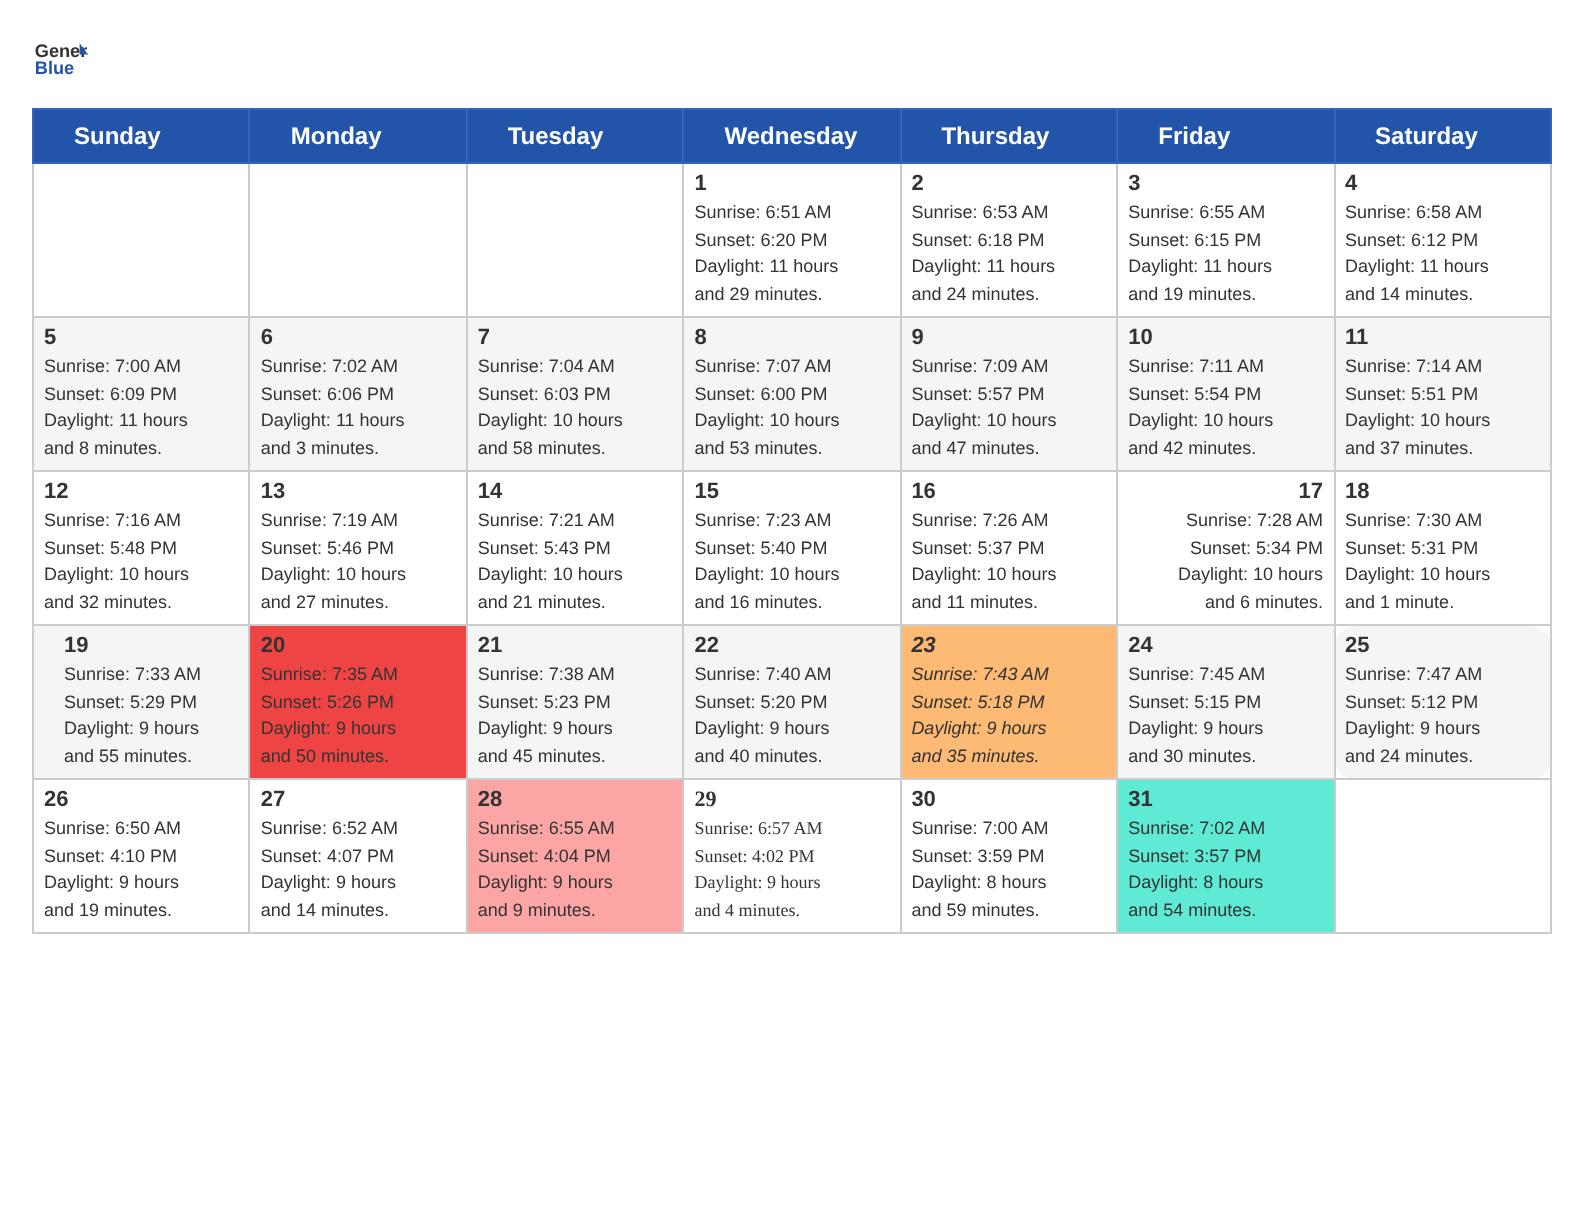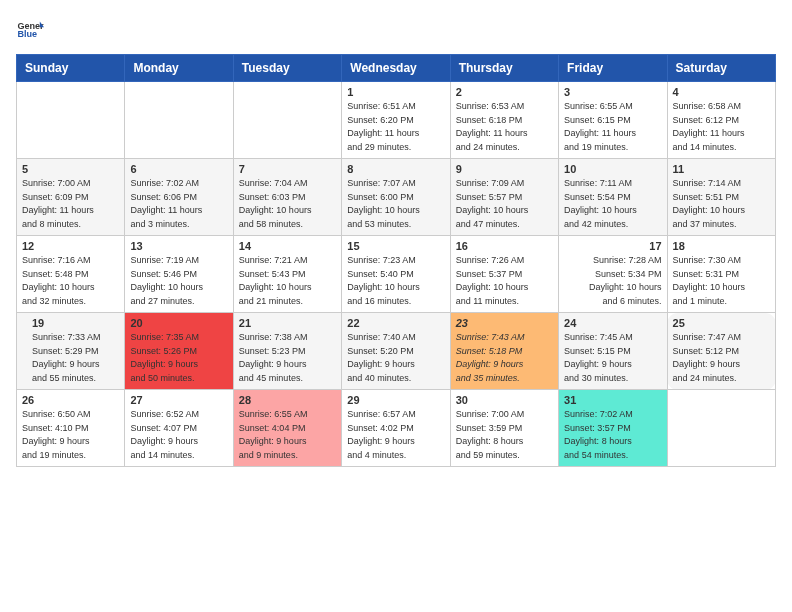--- a/index.html
+++ b/index.html
@@ -40,21 +40,21 @@
     .calendar {
       width: 100%;
       border-collapse: collapse;
       border: 1px solid #ccc;
     }
     .calendar th {
       background-color: #2255aa;
       color: #fff;
       font-size: 12px;
       font-weight: bold;
-      padding: 6px 8px;
+      padding: 6px 20px;
       text-align: left;
       border: 1px solid #3366bb;
     }
     .calendar td {
       vertical-align: top;
       padding: 4px 5px;
       font-size: 9.5px;
       color: #333;
       border: 1px solid #ccc;
       width: calc(100% / 7);
@@ -233,21 +233,21 @@
           <div class="day-info">Sunrise: 6:50 AM<br>Sunset: 4:10 PM<br>Daylight: 9 hours<br>and 19 minutes.</div>
         </td>
         <td style="background: rgb(255, 255, 255);">
           <span class="day-num">27</span>
           <div class="day-info">Sunrise: 6:52 AM<br>Sunset: 4:07 PM<br>Daylight: 9 hours<br>and 14 minutes.</div>
         </td>
         <td style="background: #fca5a5;">
           <span class="day-num">28</span>
           <div class="day-info">Sunrise: 6:55 AM<br>Sunset: 4:04 PM<br>Daylight: 9 hours<br>and 9 minutes.</div>
         </td>
-        <td style="background: rgb(255, 255, 255);">
+        <td style="background: rgb(255, 255, 255); font-family: Liberation Serif, serif;">
           <span class="day-num">29</span>
           <div class="day-info">Sunrise: 6:57 AM<br>Sunset: 4:02 PM<br>Daylight: 9 hours<br>and 4 minutes.</div>
         </td>
         <td style="background: rgb(255, 255, 255);">
           <span class="day-num">30</span>
           <div class="day-info">Sunrise: 7:00 AM<br>Sunset: 3:59 PM<br>Daylight: 8 hours<br>and 59 minutes.</div>
         </td>
         <td style="background: #5eead4;">
           <span class="day-num">31</span>
           <div class="day-info">Sunrise: 7:02 AM<br>Sunset: 3:57 PM<br>Daylight: 8 hours<br>and 54 minutes.</div>

